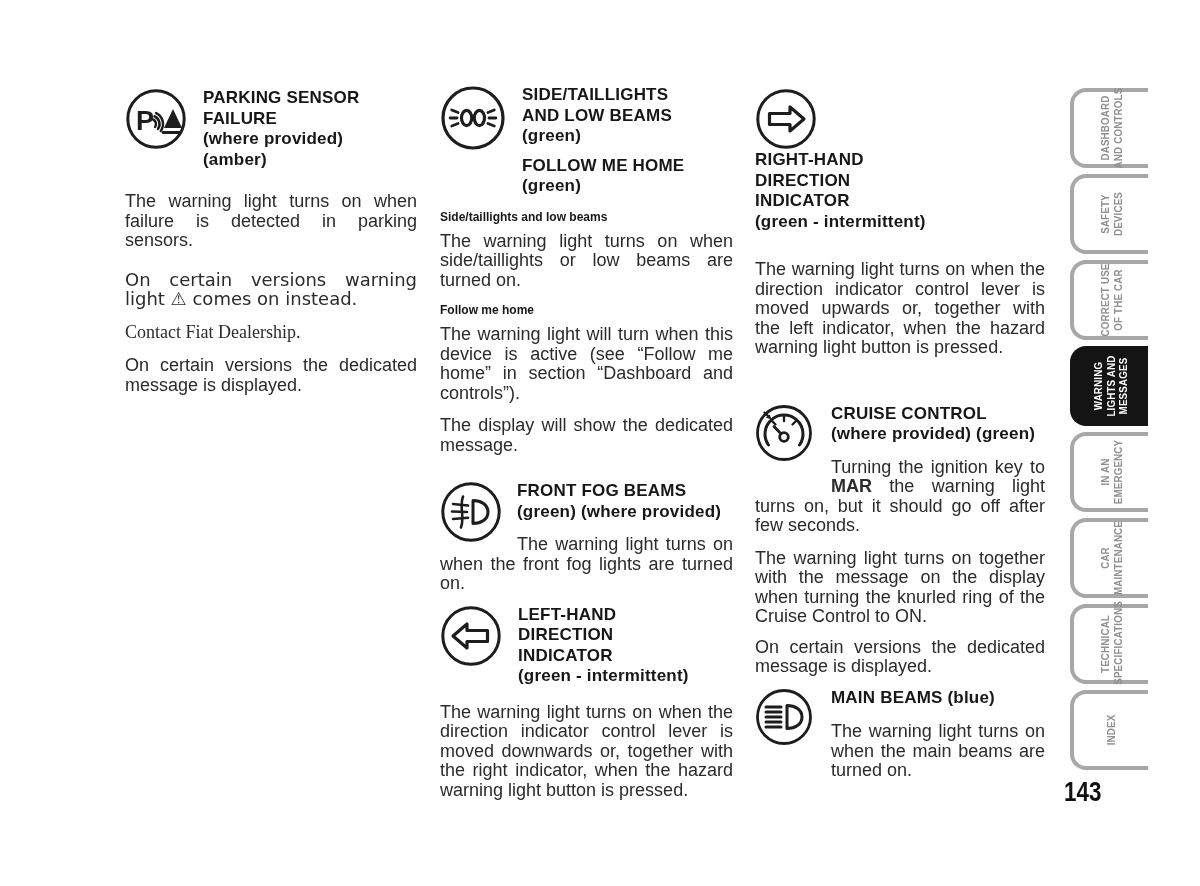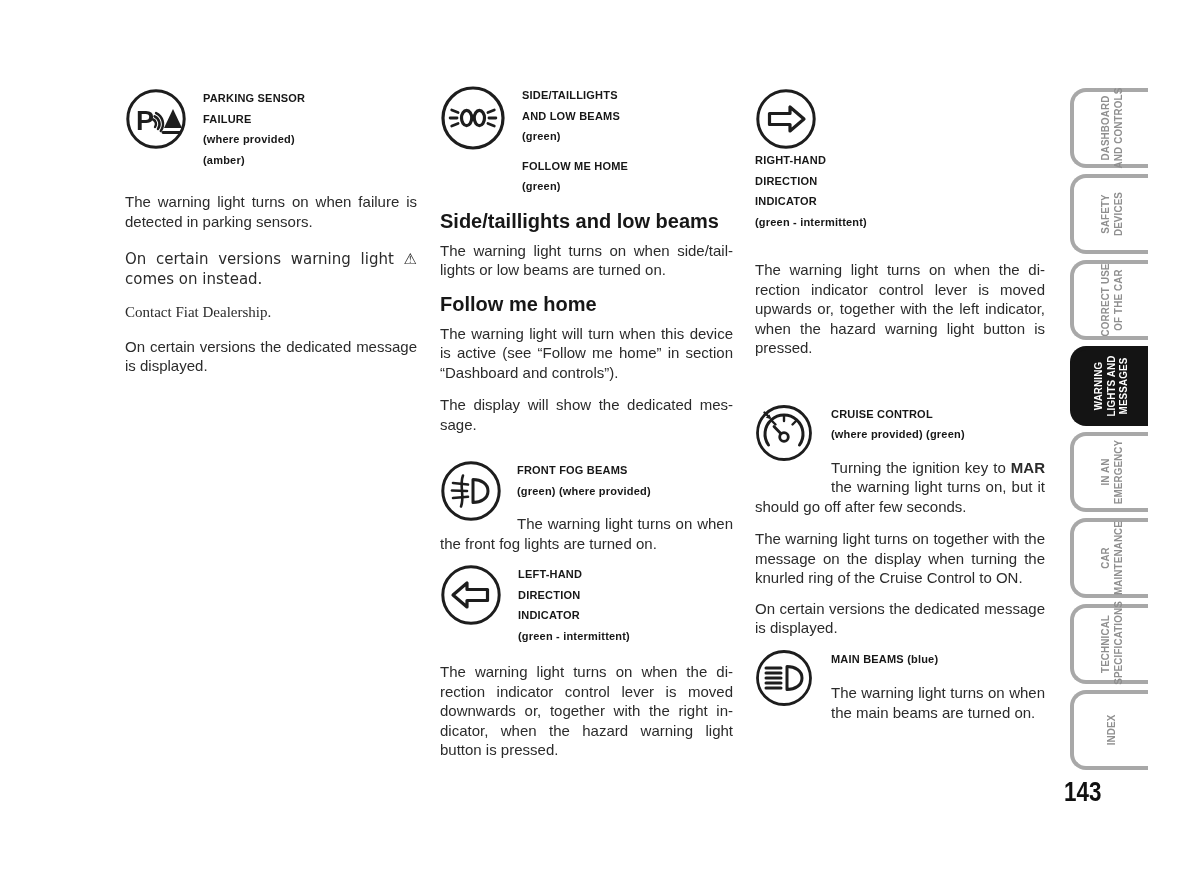--- a/index.html
+++ b/index.html
@@ -11,30 +11,30 @@
   }
   .col{position:absolute;top:88px;}
   #col1{left:125px;width:292px;}
   #col2{left:440px;width:293px;top:85px;}
   #col3{left:755px;width:290px;}
 
   .sec-header{display:flex;align-items:flex-start;margin-bottom:22px;}
   .sec-header .icon{flex:none;margin-right:16px;}
   .icon{display:block;}
   .sec-title{
-    font-size:11px;line-height:20.5px;font-weight:bold;color:#171717;
+    font-size:17px;line-height:20.5px;font-weight:bold;color:#171717;
     white-space:pre-line;margin:0;letter-spacing:.2px;
   }
   .title-gap{margin-top:9px;}
   p.body{
-    font-size:15px;line-height:19.5px;text-align:justify;
+    font-size:18px;line-height:19.5px;text-align:justify;
     margin:0 0 11px 0;
   }
   .subhead{
-    font-size:20px;font-weight:bold;color:#171717;margin:13px 0 8px 0;
+    font-size:12px;font-weight:bold;color:#171717;margin:13px 0 8px 0;
   }
   
   .float-sec{overflow:visible;}
   .float-sec .icon{float:left;}
   .fog-icon{margin:0 15px 0 0;}
   .small-float{margin:0 18px 16px 0;}
 
   #sec-fog{margin-top:26px;}
   #sec-left{}
   #sec-left .body{margin-top:16px;}

